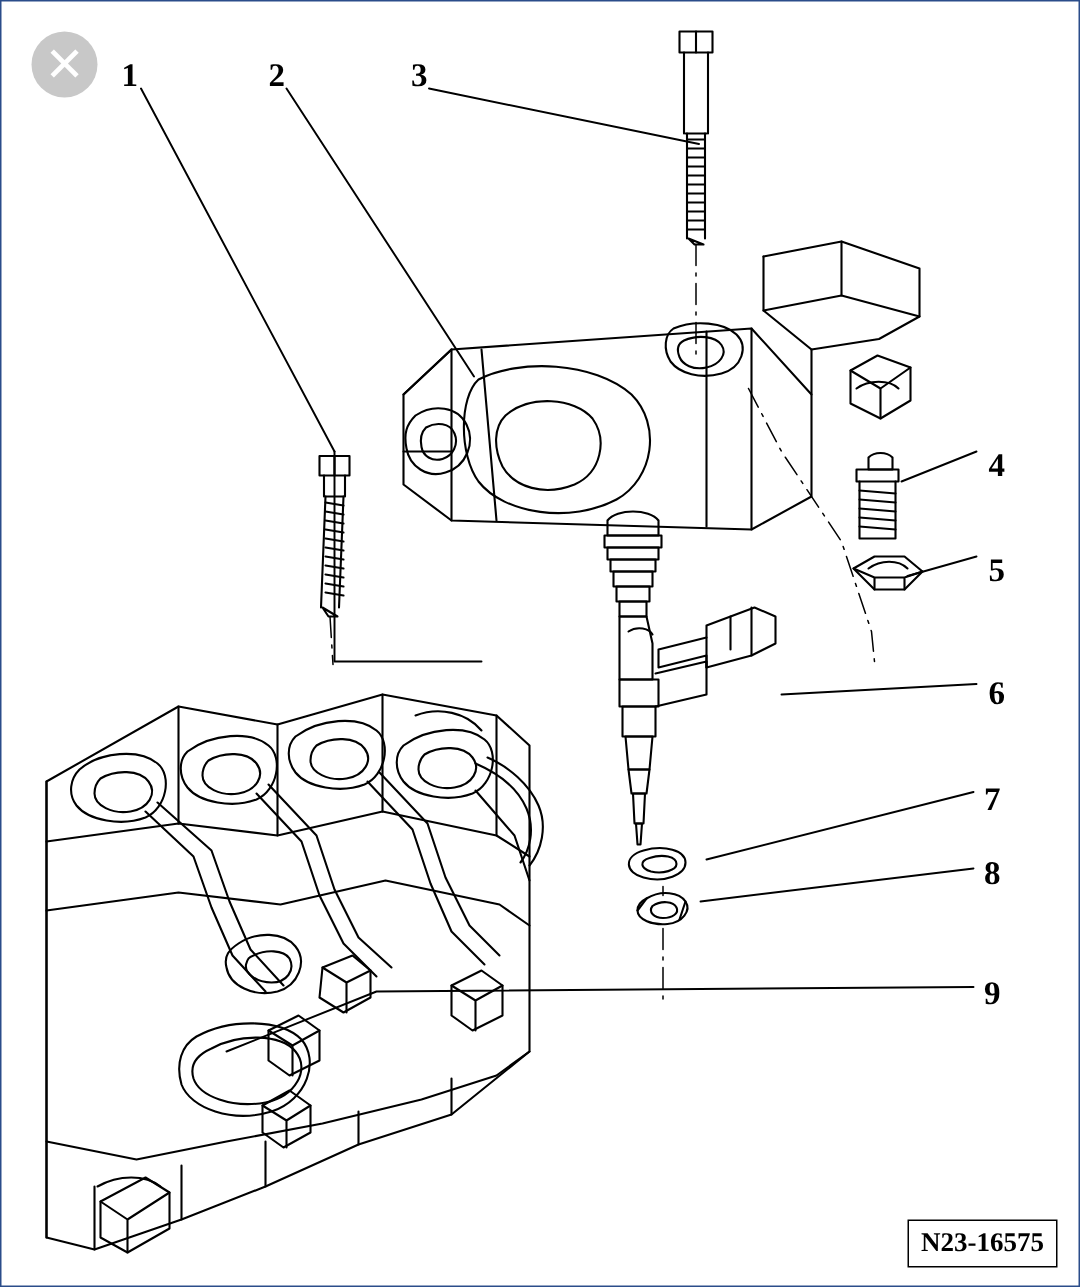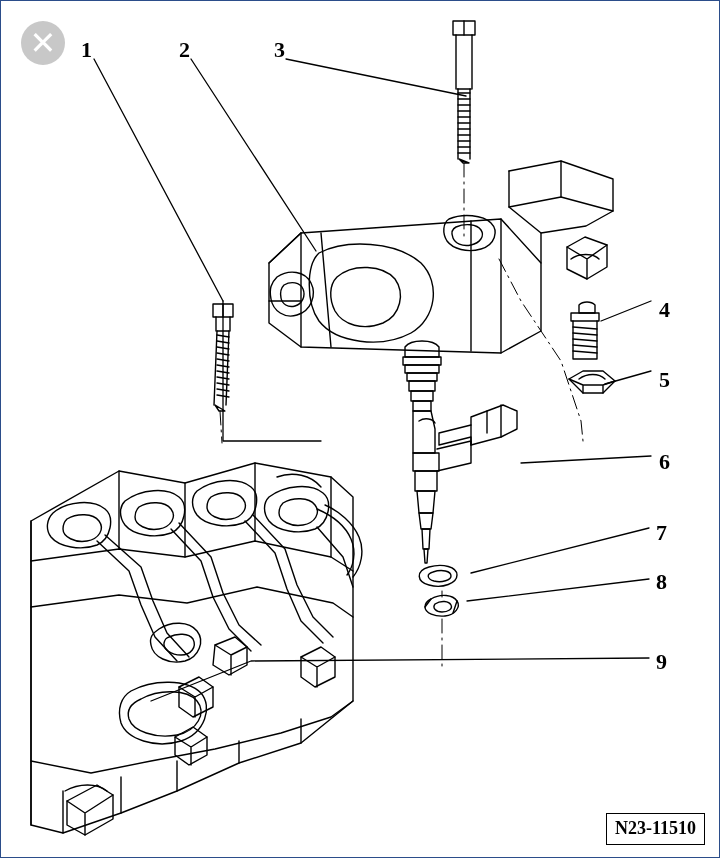--- a/index.html
+++ b/index.html
@@ -270,15 +270,15 @@
   <div class="callout-label" style="left:80px; top:38px;">1</div>
   <div class="callout-label" style="left:178px; top:38px;">2</div>
   <div class="callout-label" style="left:273px; top:38px;">3</div>
   <div class="callout-label" style="left:658px; top:298px;">4</div>
   <div class="callout-label" style="left:658px; top:368px;">5</div>
   <div class="callout-label" style="left:658px; top:450px;">6</div>
   <div class="callout-label" style="left:655px; top:521px;">7</div>
   <div class="callout-label" style="left:655px; top:570px;">8</div>
   <div class="callout-label" style="left:655px; top:650px;">9</div>
 
-  <div id="figure-id">N23-11510</div>
+  <div id="figure-id">N23-16575</div>
 
 </div>
 
 </body></html>

